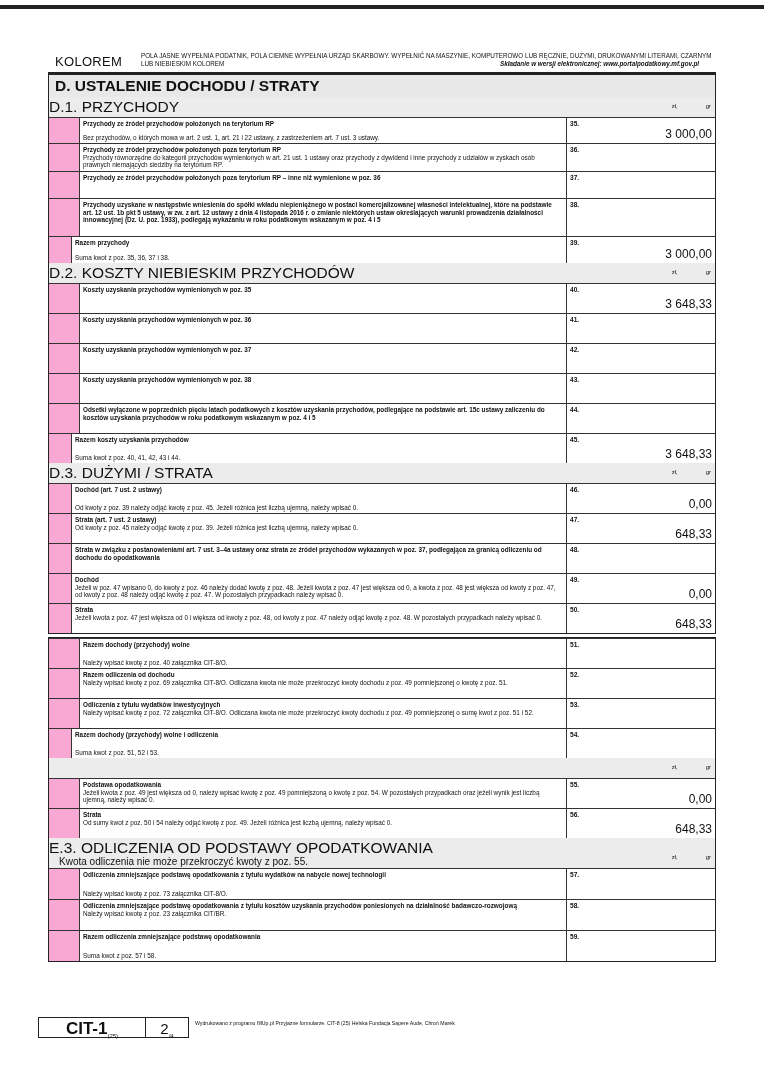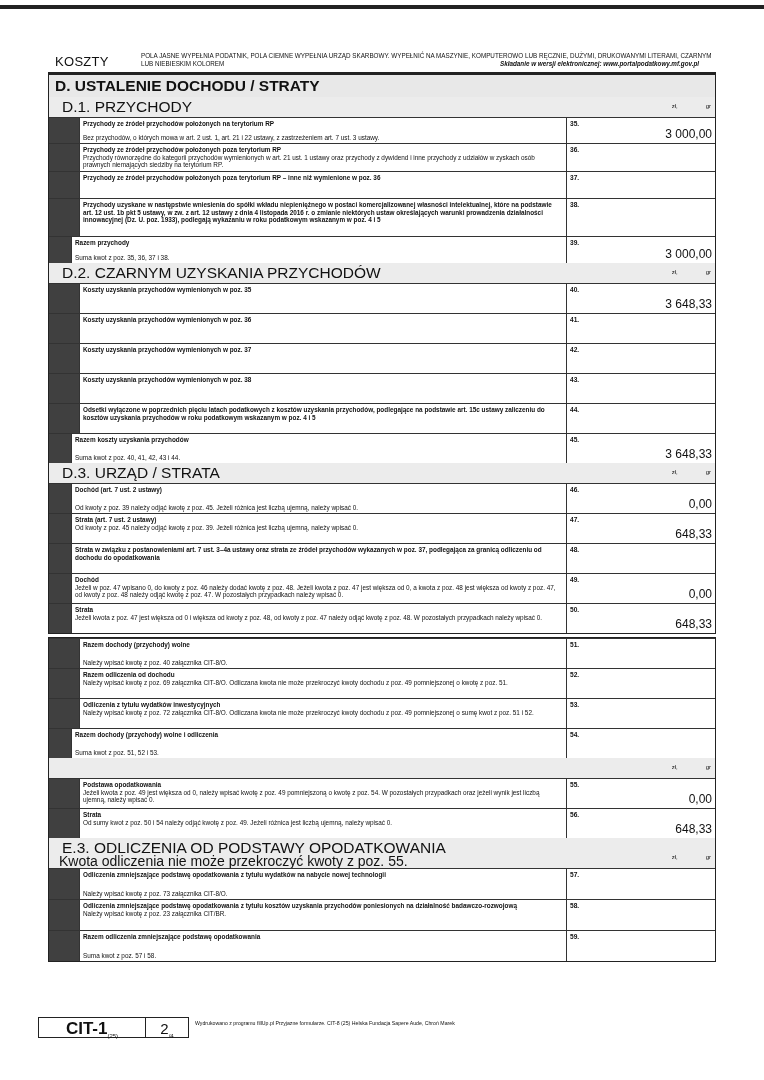--- a/index.html
+++ b/index.html
@@ -9,25 +9,25 @@
   .hdr { position:absolute; left:55px; top:50px; width:660px; height:20px; }
   .hdr .poltax { position:absolute; left:0; top:4px; font-size:13px; letter-spacing:0.3px; }
   .hdr .notice { position:absolute; left:86px; top:2px; font-size:6.3px; line-height:7.6px; width:580px; text-transform:none; }
   .hdr .elec { position:absolute; right:16px; top:10px; font-size:6.3px; font-weight:bold; font-style:italic; }
   .hdr-line { position:absolute; left:48px; top:72px; width:668px; height:2px; background:#222; }
 
   .form { position:absolute; left:48px; top:74px; width:668px; }
   .sec-main { height:22px; border:1px solid #222; border-bottom:none; background:#e8e8e8;
               font-weight:bold; font-size:15.5px; padding-left:6px; line-height:22px; }
   .sec-sub { position:relative; height:20px; border-left:1px solid #222; border-right:1px solid #222;
-             background:#ececec; font-size:15.5px; padding-left:13px; line-height:20px; }
+             background:#ececec; font-size:15.5px; padding-left:0; line-height:20px; }
   .sec-sub .unit { position:absolute; right:4px; bottom:1px; font-size:6px; }
   .sec-sub .unit span { margin-left:28px; }
-  .sec-sub .note { position:absolute; left:10px; top:18px; font-size:14px; line-height:11px; }
-  .rows { border-left:1px solid #222; border-right:1px solid #222; background:#404040; }
+  .sec-sub .note { position:absolute; left:10px; top:18px; font-size:10px; line-height:11px; }
+  .rows { border-left:1px solid #222; border-right:1px solid #222; background:#f9a8d4; }
   .row { position:relative; display:flex; border-top:1px solid #333; }
   .row .desc { box-sizing:border-box; background:#fff; border-left:1px solid #333;
                padding:2px 3px 1px 3px; font-size:6.4px; line-height:7.6px; position:relative; }
   .row .desc .t { font-weight:bold; display:block; }
   .row .desc .s { display:block; }
   .row .desc .s.bottom { position:absolute; left:3px; bottom:1px; }
   .row .field { box-sizing:border-box; width:149px; background:#fff; border-left:1px solid #333;
                 position:relative; }
   .row .field .num { position:absolute; left:3px; top:2px; font-size:6.6px; font-weight:bold; }
   .row .field .val { position:absolute; right:3px; bottom:2px; font-size:12px; }
@@ -40,21 +40,21 @@
   .footer .page { width:42px; border:1px solid #222; border-left:none; text-align:center; font-size:15px; line-height:21px; }
   .footer .page sub { font-size:6px; }
   .footer .printed { font-size:5.2px; padding-left:6px; padding-top:3px; }
 </style>
 </head>
 <body>
 
 <div class="topbar"></div>
 
 <div class="hdr">
-  <span class="poltax">KOSZTY</span>
+  <span class="poltax">KOLOREM</span>
   <span class="notice">POLA JASNE WYPEŁNIA PODATNIK, POLA CIEMNE WYPEŁNIA URZĄD SKARBOWY. WYPEŁNIĆ NA MASZYNIE, KOMPUTEROWO LUB RĘCZNIE, DUŻYMI, DRUKOWANYMI LITERAMI, CZARNYM LUB NIEBIESKIM KOLOREM</span>
   <span class="elec">Składanie w wersji elektronicznej: www.portalpodatkowy.mf.gov.pl</span>
 </div>
 <div class="hdr-line"></div>
 
 <div class="form" id="form">
   <div class="sec-main">D. USTALENIE DOCHODU / STRATY</div>
 
   <div class="sec-sub">
     <span>D.1. PRZYCHODY</span>
@@ -105,21 +105,21 @@
           <span class="s bottom">Suma kwot z poz. 35, 36, 37 i 38.</span>
         </div>
         <div class="field">
           <span class="num">39.</span>
           <span class="val">3 000,00</span>
         </div>
       </div>
     </div>
 
   <div class="sec-sub">
-    <span>D.2. CZARNYM UZYSKANIA PRZYCHODÓW</span>
+    <span>D.2. KOSZTY NIEBIESKIM PRZYCHODÓW</span>
     <span class="unit"><b style="font-weight:normal">zł,</b><span>gr</span></span>
   </div>
   <div class="rows">
       <div class="row" style="height: 29px;">
         <div class="desc ind1" style="flex: 1 1 0%;">
           <span class="t">Koszty uzyskania przychodów wymienionych w poz. 35</span>
         </div>
         <div class="field">
           <span class="num">40.</span>
           <span class="val">3 648,33</span>
@@ -167,21 +167,21 @@
           <span class="s bottom">Suma kwot z poz. 40, 41, 42, 43 i 44.</span>
         </div>
         <div class="field">
           <span class="num">45.</span>
           <span class="val">3 648,33</span>
         </div>
       </div>
     </div>
 
   <div class="sec-sub">
-    <span>D.3. URZĄD / STRATA</span>
+    <span>D.3. DUŻYMI / STRATA</span>
     <span class="unit"><b style="font-weight:normal">zł,</b><span>gr</span></span>
   </div>
   <div class="rows">
       <div class="row" style="height: 29px;">
         <div class="desc ind2" style="flex: 1 1 0%;">
           <span class="t">Dochód (art. 7 ust. 2 ustawy)</span>
           <span class="s bottom">Od kwoty z poz. 39 należy odjąć kwotę z poz. 45. Jeżeli różnica jest liczbą ujemną, należy wpisać 0.</span>
         </div>
         <div class="field">
           <span class="num">46.</span>

